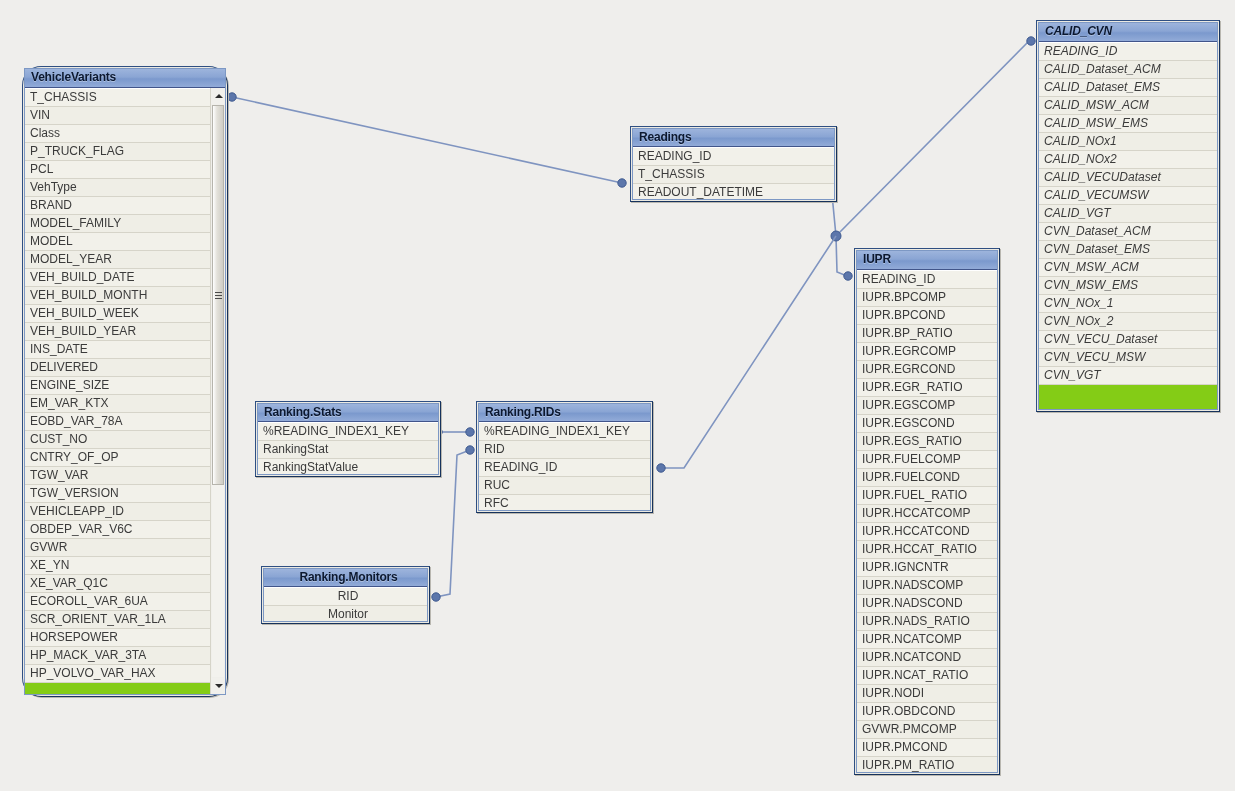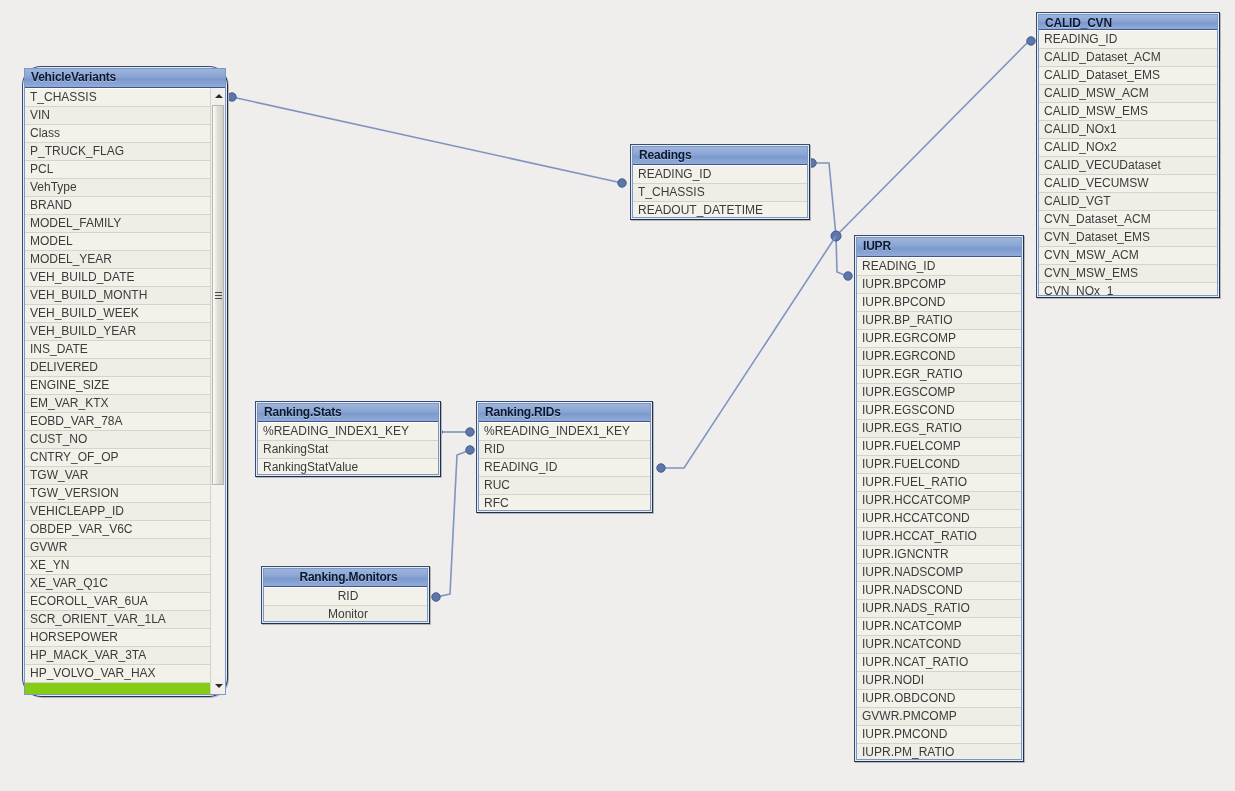--- a/index.html
+++ b/index.html
@@ -242,34 +242,34 @@
             </div>
           </div>
           <div class="sb-btn down">
             <span class="arr down"></span>
           </div>
         </div>
       </div>
     </div>
   </div>
 
-  <div class="tbl" id="tbl-readings" style="left:630px; top:144px; width:180px; height:76px;">
+  <div class="tbl" id="tbl-readings" style="left:630px; top:126px; width:207px; height:76px;">
     <div class="tbl-inner">
       <div class="tbl-title">Readings</div>
       <div class="tbl-body">
         <div class="fields">
             <div class="field">READING_ID</div>
             <div class="field">T_CHASSIS</div>
             <div class="field">READOUT_DATETIME</div>
           </div>
       </div>
     </div>
   </div>
 
-  <div class="tbl" id="tbl-calid_cvn" style="left:1036px; top:12px; width:184px; height:286px;">
+  <div class="tbl" id="tbl-calid_cvn" style="left:1036px; top:20px; width:184px; height:392px;font-style:italic;">
     <div class="tbl-inner">
       <div class="tbl-title">CALID_CVN</div>
       <div class="tbl-body">
         <div class="fields">
             <div class="field">READING_ID</div>
             <div class="field">CALID_Dataset_ACM</div>
             <div class="field">CALID_Dataset_EMS</div>
             <div class="field">CALID_MSW_ACM</div>
             <div class="field">CALID_MSW_EMS</div>
             <div class="field">CALID_NOx1</div>
@@ -284,21 +284,21 @@
             <div class="field">CVN_NOx_1</div>
             <div class="field">CVN_NOx_2</div>
             <div class="field">CVN_VECU_Dataset</div>
             <div class="field">CVN_VECU_MSW</div>
             <div class="field">CVN_VGT</div>
           </div>
       </div>
     </div>
   </div>
 
-  <div class="tbl" id="tbl-iupr" style="left:854px; top:235px; width:170px; height:527px;">
+  <div class="tbl" id="tbl-iupr" style="left:854px; top:248px; width:146px; height:527px;">
     <div class="tbl-inner">
       <div class="tbl-title">IUPR</div>
       <div class="tbl-body">
         <div class="fields">
             <div class="field">READING_ID</div>
             <div class="field">IUPR.BPCOMP</div>
             <div class="field">IUPR.BPCOND</div>
             <div class="field">IUPR.BP_RATIO</div>
             <div class="field">IUPR.EGRCOMP</div>
             <div class="field">IUPR.EGRCOND</div>

